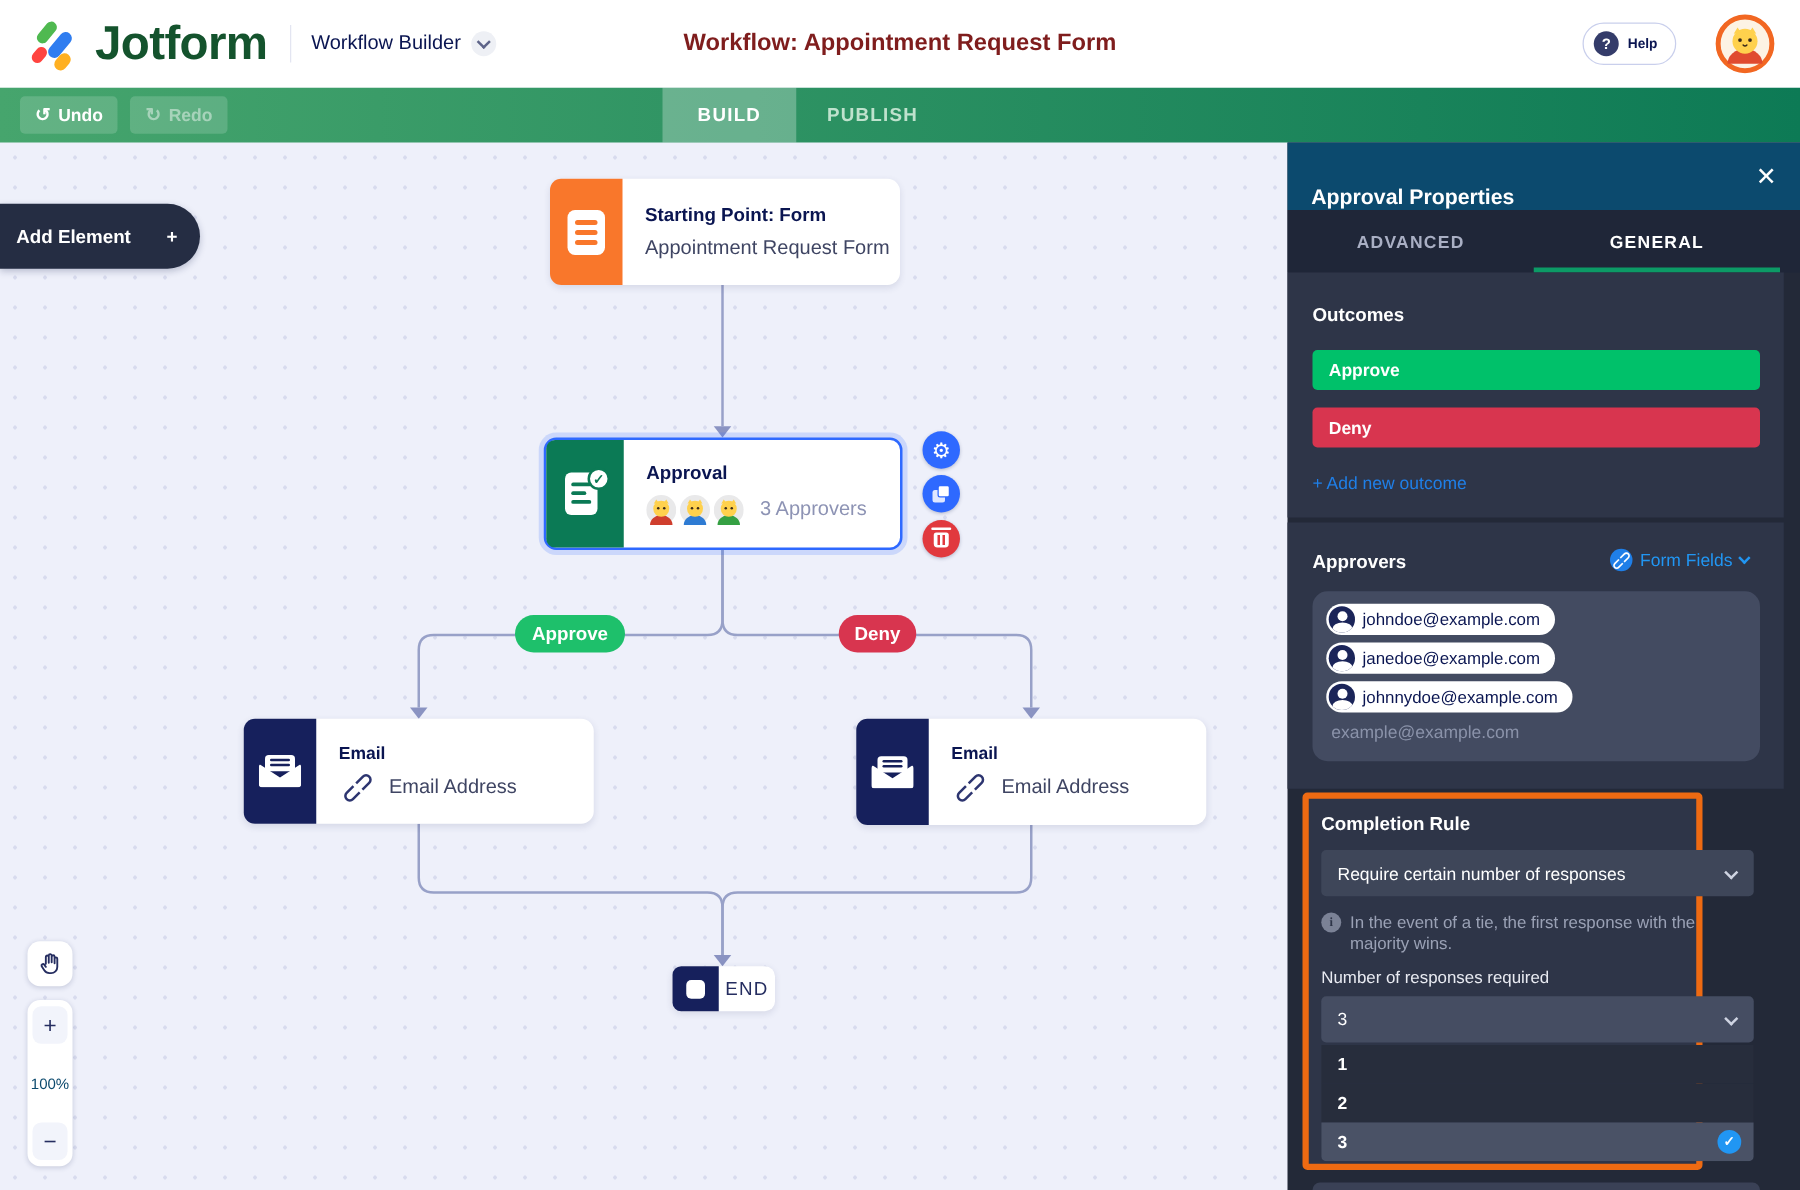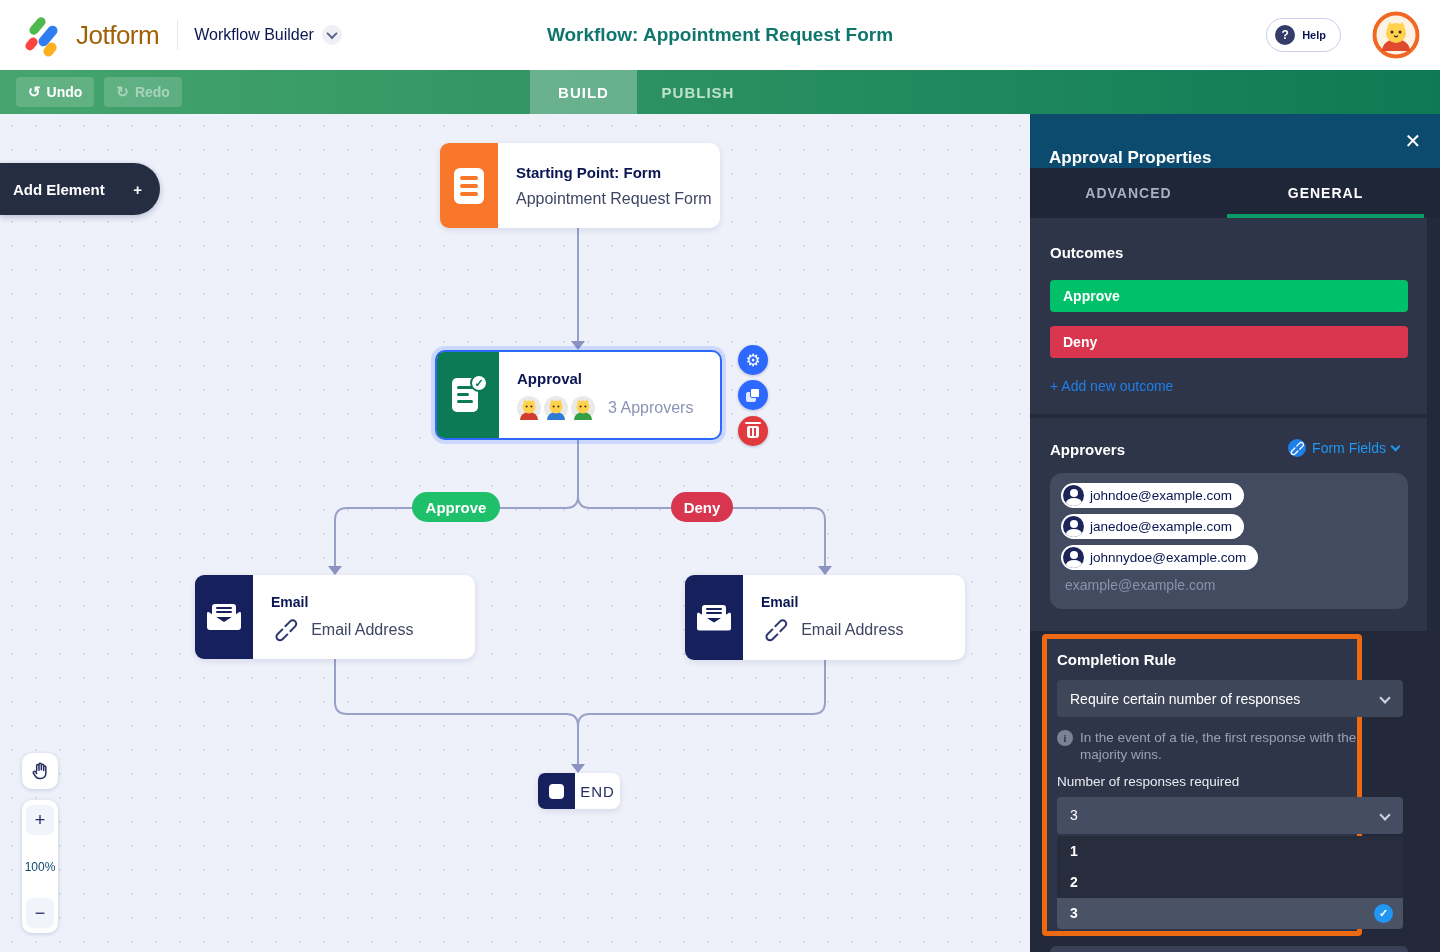--- a/index.html
+++ b/index.html
@@ -4,27 +4,27 @@
 <style>
   * { margin:0; padding:0; box-sizing:border-box; }
   html,body { width:1440px; height:952px; font-family:"Liberation Sans", sans-serif; }
   #app { position:relative; width:1440px; height:952px; overflow:hidden; background:#eef0fa; }
 
   
   .header { position:absolute; left:0; top:0; width:1440px; height:70px; background:#fff; display:flex; align-items:center; z-index:30; }
   .logo-wrap { display:flex; align-items:center; gap:12px; margin-left:26px; }
   .logo-mark { position:relative; width:38px; height:40px; }
   .logo-bar { position:absolute; border-radius:5px; }
-  .brand-text { font-size:26px; font-weight:normal; color:#a16207; letter-spacing:-0.5px; }
+  .brand-text { font-size:38px; font-weight:bold; color:#14532d; letter-spacing:-0.5px; }
   .header-divider { width:1px; height:30px; background:#e3e5f1; margin:0 16px 0 18px; }
   .app-switcher { display:flex; align-items:center; gap:8px; cursor:pointer; }
   .app-switcher-label { font-size:16px; color:#0a1551; font-weight:500; }
   .chev-circle { width:20px; height:20px; border-radius:50%; background:#eef0f5; display:flex; align-items:center; justify-content:center; }
   .chev { width:8px; height:8px; border-right:2px solid #5e6489; border-bottom:2px solid #5e6489; transform:rotate(45deg) translate(-1px,-1px); }
-  .page-title { position:absolute; left:0; right:0; text-align:center; font-size:19px; font-weight:bold; color:#0f766e; pointer-events:none; }
+  .page-title { position:absolute; left:0; right:0; text-align:center; font-size:19px; font-weight:bold; color:#7f1d1d; pointer-events:none; }
   .help-btn { position:absolute; right:99px; top:18px; height:34px; padding:0 14px 0 8px; border:1px solid #c9cfec; border-radius:17px; background:#fff; display:flex; align-items:center; gap:7px; cursor:pointer; }
   .help-q { width:20px; height:20px; border-radius:50%; background:#343c6a; color:#fff; font-size:12px; font-weight:bold; display:flex; align-items:center; justify-content:center; }
   .help-label { font-size:11px; font-weight:bold; color:#0a1551; }
   .avatar-btn { position:absolute; right:20px; top:11px; width:48px; height:48px; border-radius:50%; cursor:pointer; }
 
   
   .toolbar { position:absolute; left:0; top:70px; width:1440px; height:44px; background:linear-gradient(to right,#46a56d,#0d7a55); display:flex; align-items:center; z-index:25; }
   .tb-btn { height:30px; display:flex; align-items:center; gap:6px; padding:0 12px; border-radius:4px; background:rgba(255,255,255,0.16); margin-left:16px; cursor:pointer; }
   .tb-btn .tb-ic { font-size:15px; }
   .tb-btn span { font-size:14px; font-weight:bold; }

